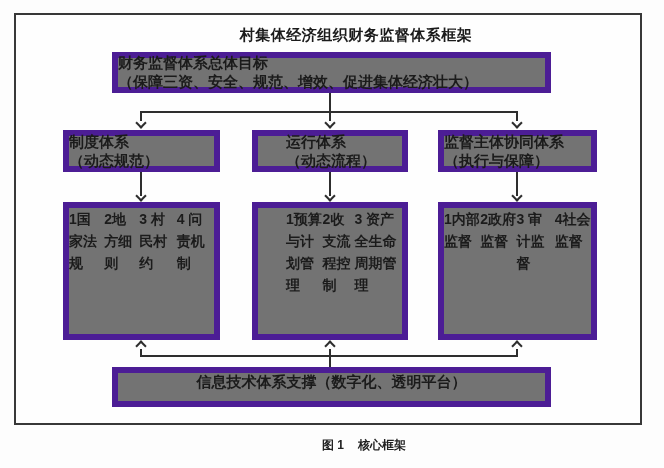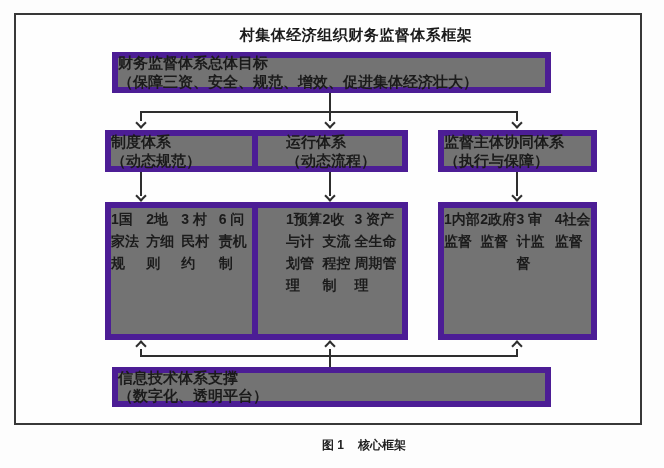--- a/index.html
+++ b/index.html
@@ -49,27 +49,27 @@
   .head {
     top: 130px; height: 42px;
     font-size: 15px; line-height: 19px;
     display: flex; flex-direction: column; justify-content: center;
   }
   .detail {
     top: 202px; height: 138px;
     font-size: 14px; line-height: 22px;
     display: flex; flex-direction: row; justify-content: center;
   }
-  .col-l { left: 63px;  width: 157px; margin-left: 42px; }
+  .col-l { left: 63px;  width: 157px; }
   .col-c { left: 252px; width: 156px; padding-left: 28px; }
   .col-r { left: 438px; width: 159px; }
   .support {
     left: 112px; top: 367px; width: 439px; height: 40px;
     font-size: 15px; line-height: 18px;
-    display: flex; flex-direction: column; justify-content: center;
+    display: flex; flex-direction: row; justify-content: center;
   }
   .vl, .hl {
     position: absolute;
     background: #2e2e2e;
   }
   .vl { width: 2px; }
   .hl { height: 2px; }
   .ah {
     position: absolute;
     width: 8px; height: 8px;
@@ -130,21 +130,21 @@
   <div class="vl" style="left:329px; top:172px; height:24px;"></div>
   <div class="vl" style="left:516px; top:172px; height:24px;"></div>
   <div class="ah down" style="left:137px; top:192px;"></div>
   <div class="ah down" style="left:326px; top:192px;"></div>
   <div class="ah down" style="left:513px; top:192px;"></div>
 
   <div class="box detail col-l">
     <div>1国家法规</div>
     <div>2地方细则</div>
     <div>3 村民村约</div>
-    <div>6 问责机制</div>
+    <div>4 问责机制</div>
   </div>
   <div class="box detail col-c">
     <div>1预算与计划管理</div>
     <div>2收支流程控制</div>
     <div>3 资产全生命周期管理</div>
   </div>
   <div class="box detail col-r">
     <div>1内部监督</div>
     <div>2政府监督</div>
     <div>3 审计监督</div>

